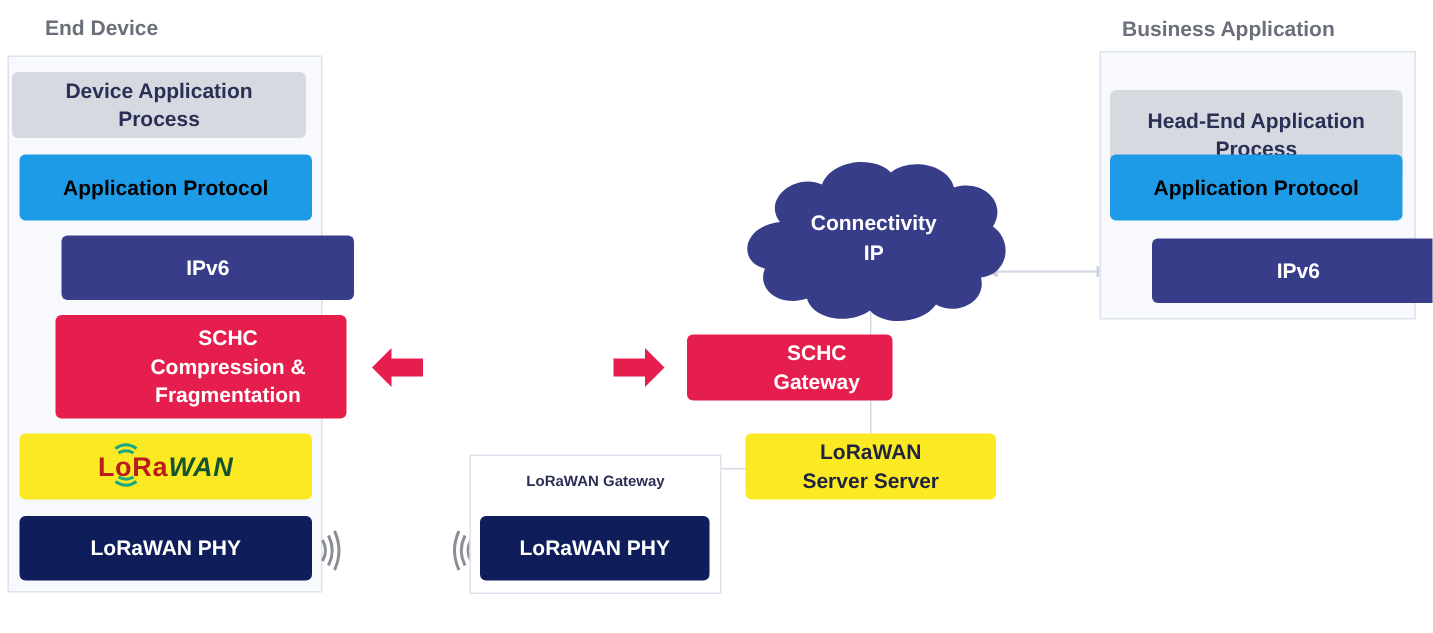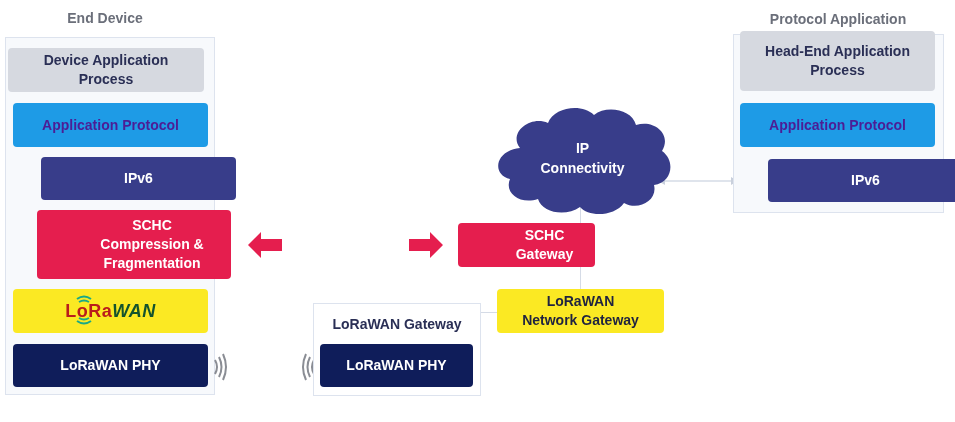--- a/index.html
+++ b/index.html
@@ -1,30 +1,30 @@
 <!DOCTYPE html>
 <html><head>
 <meta charset="utf-8">
 <style>
   html, body { margin:0; padding:0; background:#ffffff; }
   body { width:955px; height:422px; position:relative; overflow:hidden;
          font-family:"Liberation Sans", "DejaVu Sans", sans-serif; }
   .abs { position:absolute; }
-  .col-title { position:absolute; font-weight:bold; font-size:14px; color:#6b6f7a; text-align:center; }
+  .col-title { position:absolute; font-weight:bold; font-size:14px; color:#6b6f7a; text-align:left; }
   .panel { position:absolute; background:#f7f9fc; border:1px solid #dde3ee; box-sizing:border-box; }
   .blk { position:absolute; border-radius:4px; display:flex; align-items:center; justify-content:center;
          text-align:center; font-weight:bold; font-size:14px; line-height:19px; box-sizing:border-box; }
   .gray { background:#d6d9e0; color:#2a2f55; }
-  .blue { background:#1e9be6; color:#4c1d95; }
+  .blue { background:#1e9be6; color:#000000; }
   .indigo { background:#383d8a; color:#ffffff;margin-left:28px; }
   .red { background:#e51e4e; color:#ffffff;padding-left:36px; }
   .yellow { background:#fbe923; color:#1f2340; }
   .navy { background:#0f1d5a; color:#ffffff; }
   .gw-box { position:absolute; background:#ffffff; border:1px solid #dde3ee; box-sizing:border-box; }
-  .gw-title { position:absolute; font-weight:bold; font-size:14px; color:#2a2f55; text-align:center; width:100%; }
+  .gw-title { position:absolute; font-weight:bold; font-size:10px; color:#2a2f55; text-align:center; width:100%; }
   .line { position:absolute; background:#d5dbe6; }
   svg { position:absolute; overflow:visible; }
 </style>
 </head>
 <body>
 
 <div class="col-title" style="left:30px; top:10px; width:150px;">End Device</div>
 <div class="panel" style="left:5px; top:37px; width:210px; height:358px;"></div>
 
 <div class="blk gray" style="left:8px; top:48px; width:196px; height:44px;">
@@ -79,43 +79,43 @@
 <svg width="80" height="10" style="left:658px; top:176px;" viewBox="0 0 80 10">
   <line x1="4" y1="5" x2="76" y2="5" stroke="#d5dbe6" stroke-width="1.5"></line>
   <polygon points="0,5 7,1 7,9" fill="#c9d0dc"></polygon>
   <polygon points="80,5 73,1 73,9" fill="#c9d0dc"></polygon>
 </svg>
 
 <svg width="185" height="115" style="left:490px; top:103px;" viewBox="0 0 185 115">
   <path fill="#383d8a" d="M30,45 C18,30 40,12 58,20 C64,4 92,0 104,12 C116,2 142,6 146,22 C165,16 182,32 172,48 C186,58 182,80 164,82 C168,98 148,108 134,100 C124,114 98,114 90,104 C76,114 52,110 48,96 C30,102 14,90 20,76 C2,72 4,48 30,45 Z"></path>
 </svg>
 <div class="abs" style="left:500px; top:138px; width:165px; text-align:center; color:#ffffff; font-weight:bold; font-size:14px; line-height:20px;">
+  <div>Connectivity</div>
   <div>IP</div>
-  <div>Connectivity</div>
 </div>
 
 <div class="blk red" style="left:458px; top:223px; width:137px; height:44px;">
   <span>SCHC Gateway</span>
 </div>
 
 <div class="blk yellow" style="left:497px; top:289px; width:167px; height:44px; flex-direction:column;">
   <span>LoRaWAN</span>
-  <span>Network Gateway</span>
+  <span>Server Server</span>
 </div>
 
 <div class="gw-box" style="left:313px; top:303px; width:168px; height:93px;">
   <div class="gw-title" style="top:12px;">LoRaWAN Gateway</div>
 </div>
 <div class="blk navy" style="left:320px; top:344px; width:153px; height:43px;">
   <span>LoRaWAN PHY</span>
 </div>
 
-<div class="col-title" style="left:748px; top:11px; width:180px;">Protocol Application</div>
+<div class="col-title" style="left:748px; top:11px; width:180px;">Business Application</div>
 <div class="panel" style="left:733px; top:34px; width:211px; height:179px;"></div>
-<div class="blk gray" style="left:740px; top:31px; width:195px; height:60px;">
+<div class="blk gray" style="left:740px; top:60px; width:195px; height:60px;">
   <span style="display:block; width:170px;">Head-End Application Process</span>
 </div>
 <div class="blk blue" style="left:740px; top:103px; width:195px; height:44px;">
   <span>Application Protocol</span>
 </div>
 <div class="blk indigo" style="left:740px; top:159px; width:195px; height:43px;">
   <span>IPv6</span>
 </div>
 
 </body></html>

